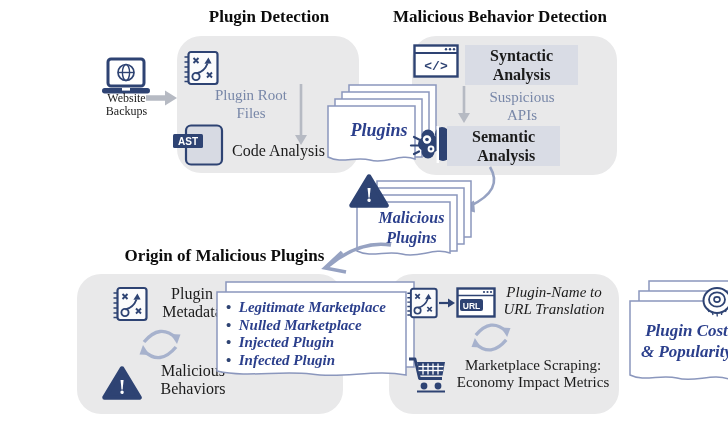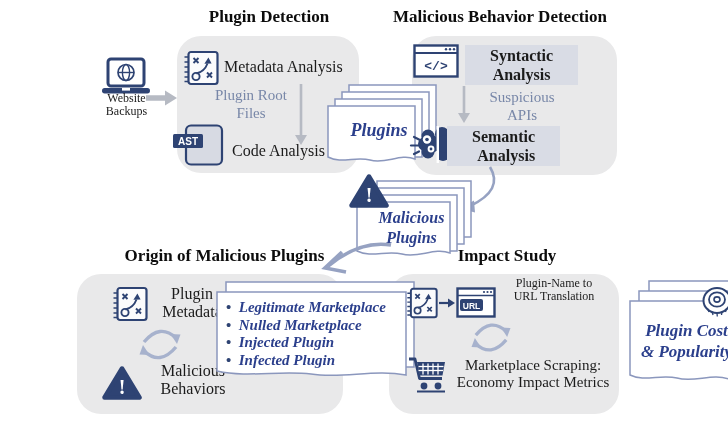--- a/index.html
+++ b/index.html
@@ -44,21 +44,20 @@
       <g id="ic-warning">
         <path d="M20,3.5 L37.5,32.5 L2.5,32.5 Z" fill="#2e4373" stroke="#2e4373" stroke-width="4.5" stroke-linejoin="round"></path>
         <text x="20" y="29" text-anchor="middle" font-size="20" font-weight="bold" fill="#ffffff" font-family="Liberation Serif,serif">!</text>
       </g>
     </defs>
   </svg>
 
   <div class="abs title" style="left:135px;top:8px;width:180px;">Plugin Detection</div>
   <div class="abs title" style="left:336px;top:8px;width:240px;">Malicious Behavior Detection</div>
   <div class="abs title" style="left:38px;top:247px;width:285px;">Origin of Malicious Plugins</div>
-  <div class="abs title" style="left:393px;top:247px;width:140px;">Impact Study</div>
 
   <div class="abs gray-box" style="left:133px;top:36px;width:182px;height:137px;"></div>
   <div class="abs gray-box" style="left:368px;top:36px;width:205px;height:139px;"></div>
   <div class="abs gray-box" style="left:33px;top:274px;width:266px;height:140px;"></div>
   <div class="abs gray-box" style="left:345px;top:274px;width:230px;height:140px;"></div>
 
   <svg class="abs" style="left:55px;top:57px;" width="54" height="46" viewBox="0 0 54 46">
     <rect x="9" y="2" width="36" height="27" rx="3" fill="#ffffff" stroke="#2e4373" stroke-width="3"></rect>
     <circle cx="27" cy="15.5" r="8" fill="none" stroke="#2e4373" stroke-width="1.7"></circle>
     <ellipse cx="27" cy="15.5" rx="3.6" ry="8" fill="none" stroke="#2e4373" stroke-width="1.4"></ellipse>
@@ -70,21 +69,20 @@
 Backups</div>
 
   <svg class="abs" style="left:101px;top:89px;" width="33" height="18" viewBox="0 0 33 18">
     <line x1="1" y1="9" x2="22" y2="9" stroke="#b6bac3" stroke-width="5.5"></line>
     <polygon points="20,1.5 32,9 20,16.5" fill="#b6bac3"></polygon>
   </svg>
 
   <svg class="abs" style="left:139px;top:50px;" width="36" height="36" viewBox="0 0 36 36">
       <use href="#ic-strategy"></use>
     </svg>
-  <div class="abs lbl" style="left:180px;top:58px;">Metadata Analysis</div>
   <div class="abs muted center pre" style="left:158px;top:86px;width:98px;">Plugin Root
 Files</div>
   <svg class="abs" style="left:249px;top:84px;" width="16" height="62" viewBox="0 0 16 62">
     <line x1="8" y1="0" x2="8" y2="53" stroke="#b6bac3" stroke-width="2.6"></line>
     <polygon points="2,51 14,51 8,61" fill="#b6bac3"></polygon>
   </svg>
   <svg class="abs" style="left:128px;top:124px;" width="54" height="42" viewBox="0 0 54 42">
     <rect x="14" y="1.5" width="36" height="39" rx="5" fill="#d7dae3" stroke="#2e4373" stroke-width="2.2"></rect>
     <rect x="1" y="10" width="30" height="14" rx="1.5" fill="#2e4373"></rect>
     <text x="16" y="20.5" text-anchor="middle" font-size="10" font-weight="bold" fill="#ffffff" font-family="Liberation Sans,sans-serif">AST</text>
@@ -209,21 +207,21 @@
   </svg>
   <svg class="abs" style="left:412px;top:287px;" width="40" height="31" viewBox="0 0 40 31">
     <rect x="1.5" y="1.5" width="37" height="28" fill="#ffffff" stroke="#2e4373" stroke-width="2.4"></rect>
     <line x1="1.5" y1="8.5" x2="38.5" y2="8.5" stroke="#2e4373" stroke-width="1.6"></line>
     <circle cx="28" cy="5" r="1.1" fill="#2e4373"></circle>
       <circle cx="31.5" cy="5" r="1.1" fill="#2e4373"></circle>
       <circle cx="35" cy="5" r="1.1" fill="#2e4373"></circle>
     <rect x="4" y="12" width="23" height="12" rx="2" fill="#2e4373"></rect>
     <text x="15.5" y="21.5" text-anchor="middle" font-size="8.5" font-weight="bold" fill="#ffffff" font-family="Liberation Sans,sans-serif">URL</text>
   </svg>
-  <div class="abs lbl center pre" style="left:451px;top:277px;width:118px;font-size:12px;">Plugin-Name to
+  <div class="abs lbl center pre" style="left:451px;top:284px;width:118px;font-size:15px;font-style:italic;">Plugin-Name to
 URL Translation</div>
   <svg class="abs" style="left:424px;top:319px;" width="46" height="38" viewBox="0 0 48 40">
       <use href="#ic-sync"></use>
     </svg>
   <svg class="abs" style="left:363px;top:354px;" width="44" height="40" viewBox="0 0 44 40">
     <path d="M2,5 H8 L12.5,24.5 H35" fill="none" stroke="#2e4373" stroke-width="2.8" stroke-linejoin="round"></path>
     <path d="M10,8 H38 L35.5,21.5 H12.8 Z" fill="#2e4373"></path>
     <g stroke="#ffffff" stroke-width="1.3">
       <line x1="16" y1="9.5" x2="16" y2="20.5"></line>
         <line x1="21" y1="9.5" x2="21" y2="20.5"></line>

